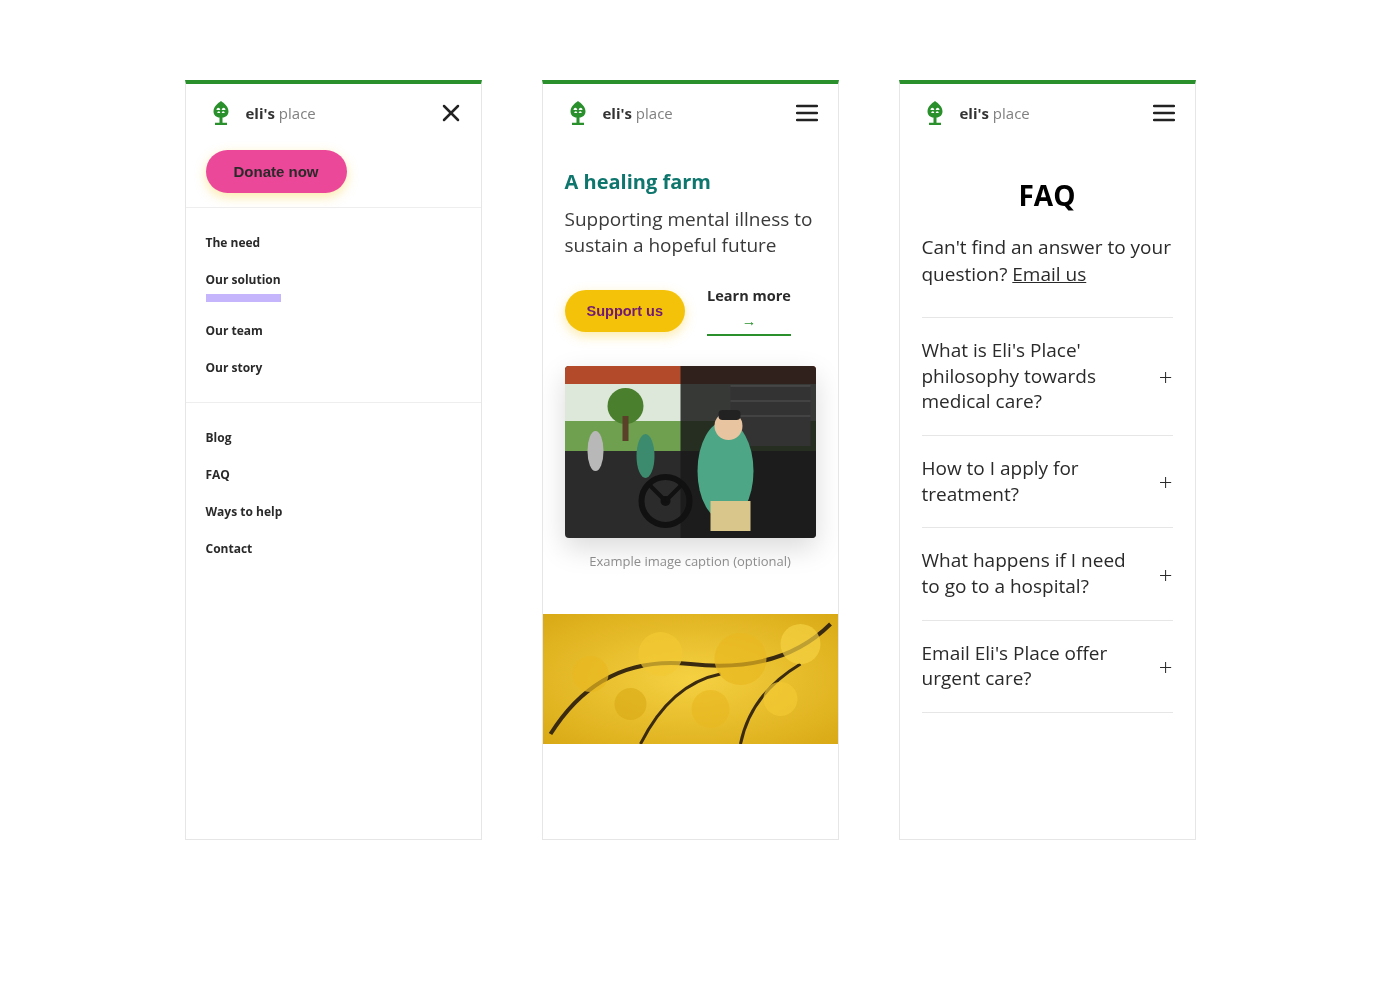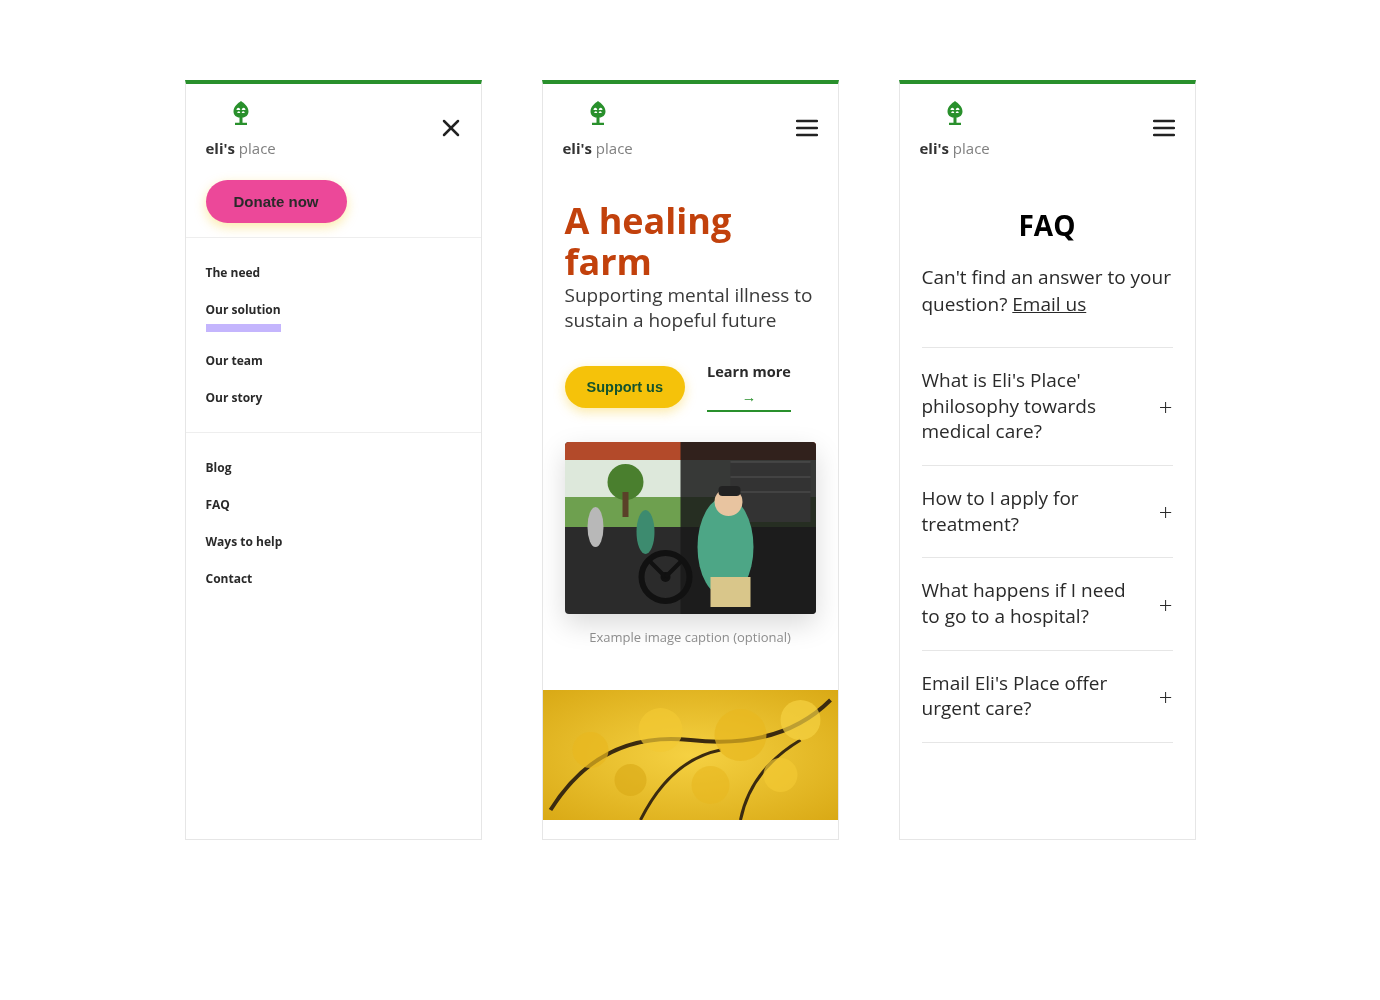--- a/index.html
+++ b/index.html
@@ -26,21 +26,20 @@
 .header {
   display: flex;
   align-items: center;
   justify-content: space-between;
   padding: 14px 20px;
 }
 .logo-wrap {
   display: flex;
   align-items: center;
   gap: 10px;
-  flex-direction: column;
 }
 .logo-svg { width: 30px; height: 30px; }
 .brand { font-size: 15px; color: #808080; }
 .brand strong { color: #333; font-weight: 700; }
 .menu-icon, .close-icon { cursor: pointer; }
 .menu-icon line, .close-icon line { stroke: #222; stroke-width: 2.5; stroke-linecap: round; }
 
 
 .donate-wrap { padding: 8px 20px 14px; }
 .donate-btn {
@@ -63,26 +62,26 @@
   cursor: pointer;
 }
 .nav-item.active span {
   display: inline-block;
   border-bottom: 8px solid #c4b5fd;
   padding-bottom: 6px;
 }
 
 
 .home-content { padding: 28px 22px 0; }
-.home-title { font-size: 36px; font-weight: 700; color: #c2410c; line-height: 1.15; }
+.home-title { font-size: 20px; font-weight: 700; color: #0f766e; line-height: 1.15; margin-bottom: 14px; }
 .home-sub { font-size: 19px; color: #3a3a3a; line-height: 1.35; margin-bottom: 28px; }
 .cta-row { display: flex; align-items: center; gap: 22px; margin-bottom: 30px; }
 .support-btn {
   background: #f5c20a;
-  color: #14532d;
+  color: #701a75;
   font-weight: 700;
   font-size: 14.5px;
   border: none;
   border-radius: 24px;
   padding: 13px 22px;
   cursor: pointer;
   box-shadow: 0 4px 12px rgba(245,194,10,0.35);
 }
 .learn-more {
   font-weight: 700;

